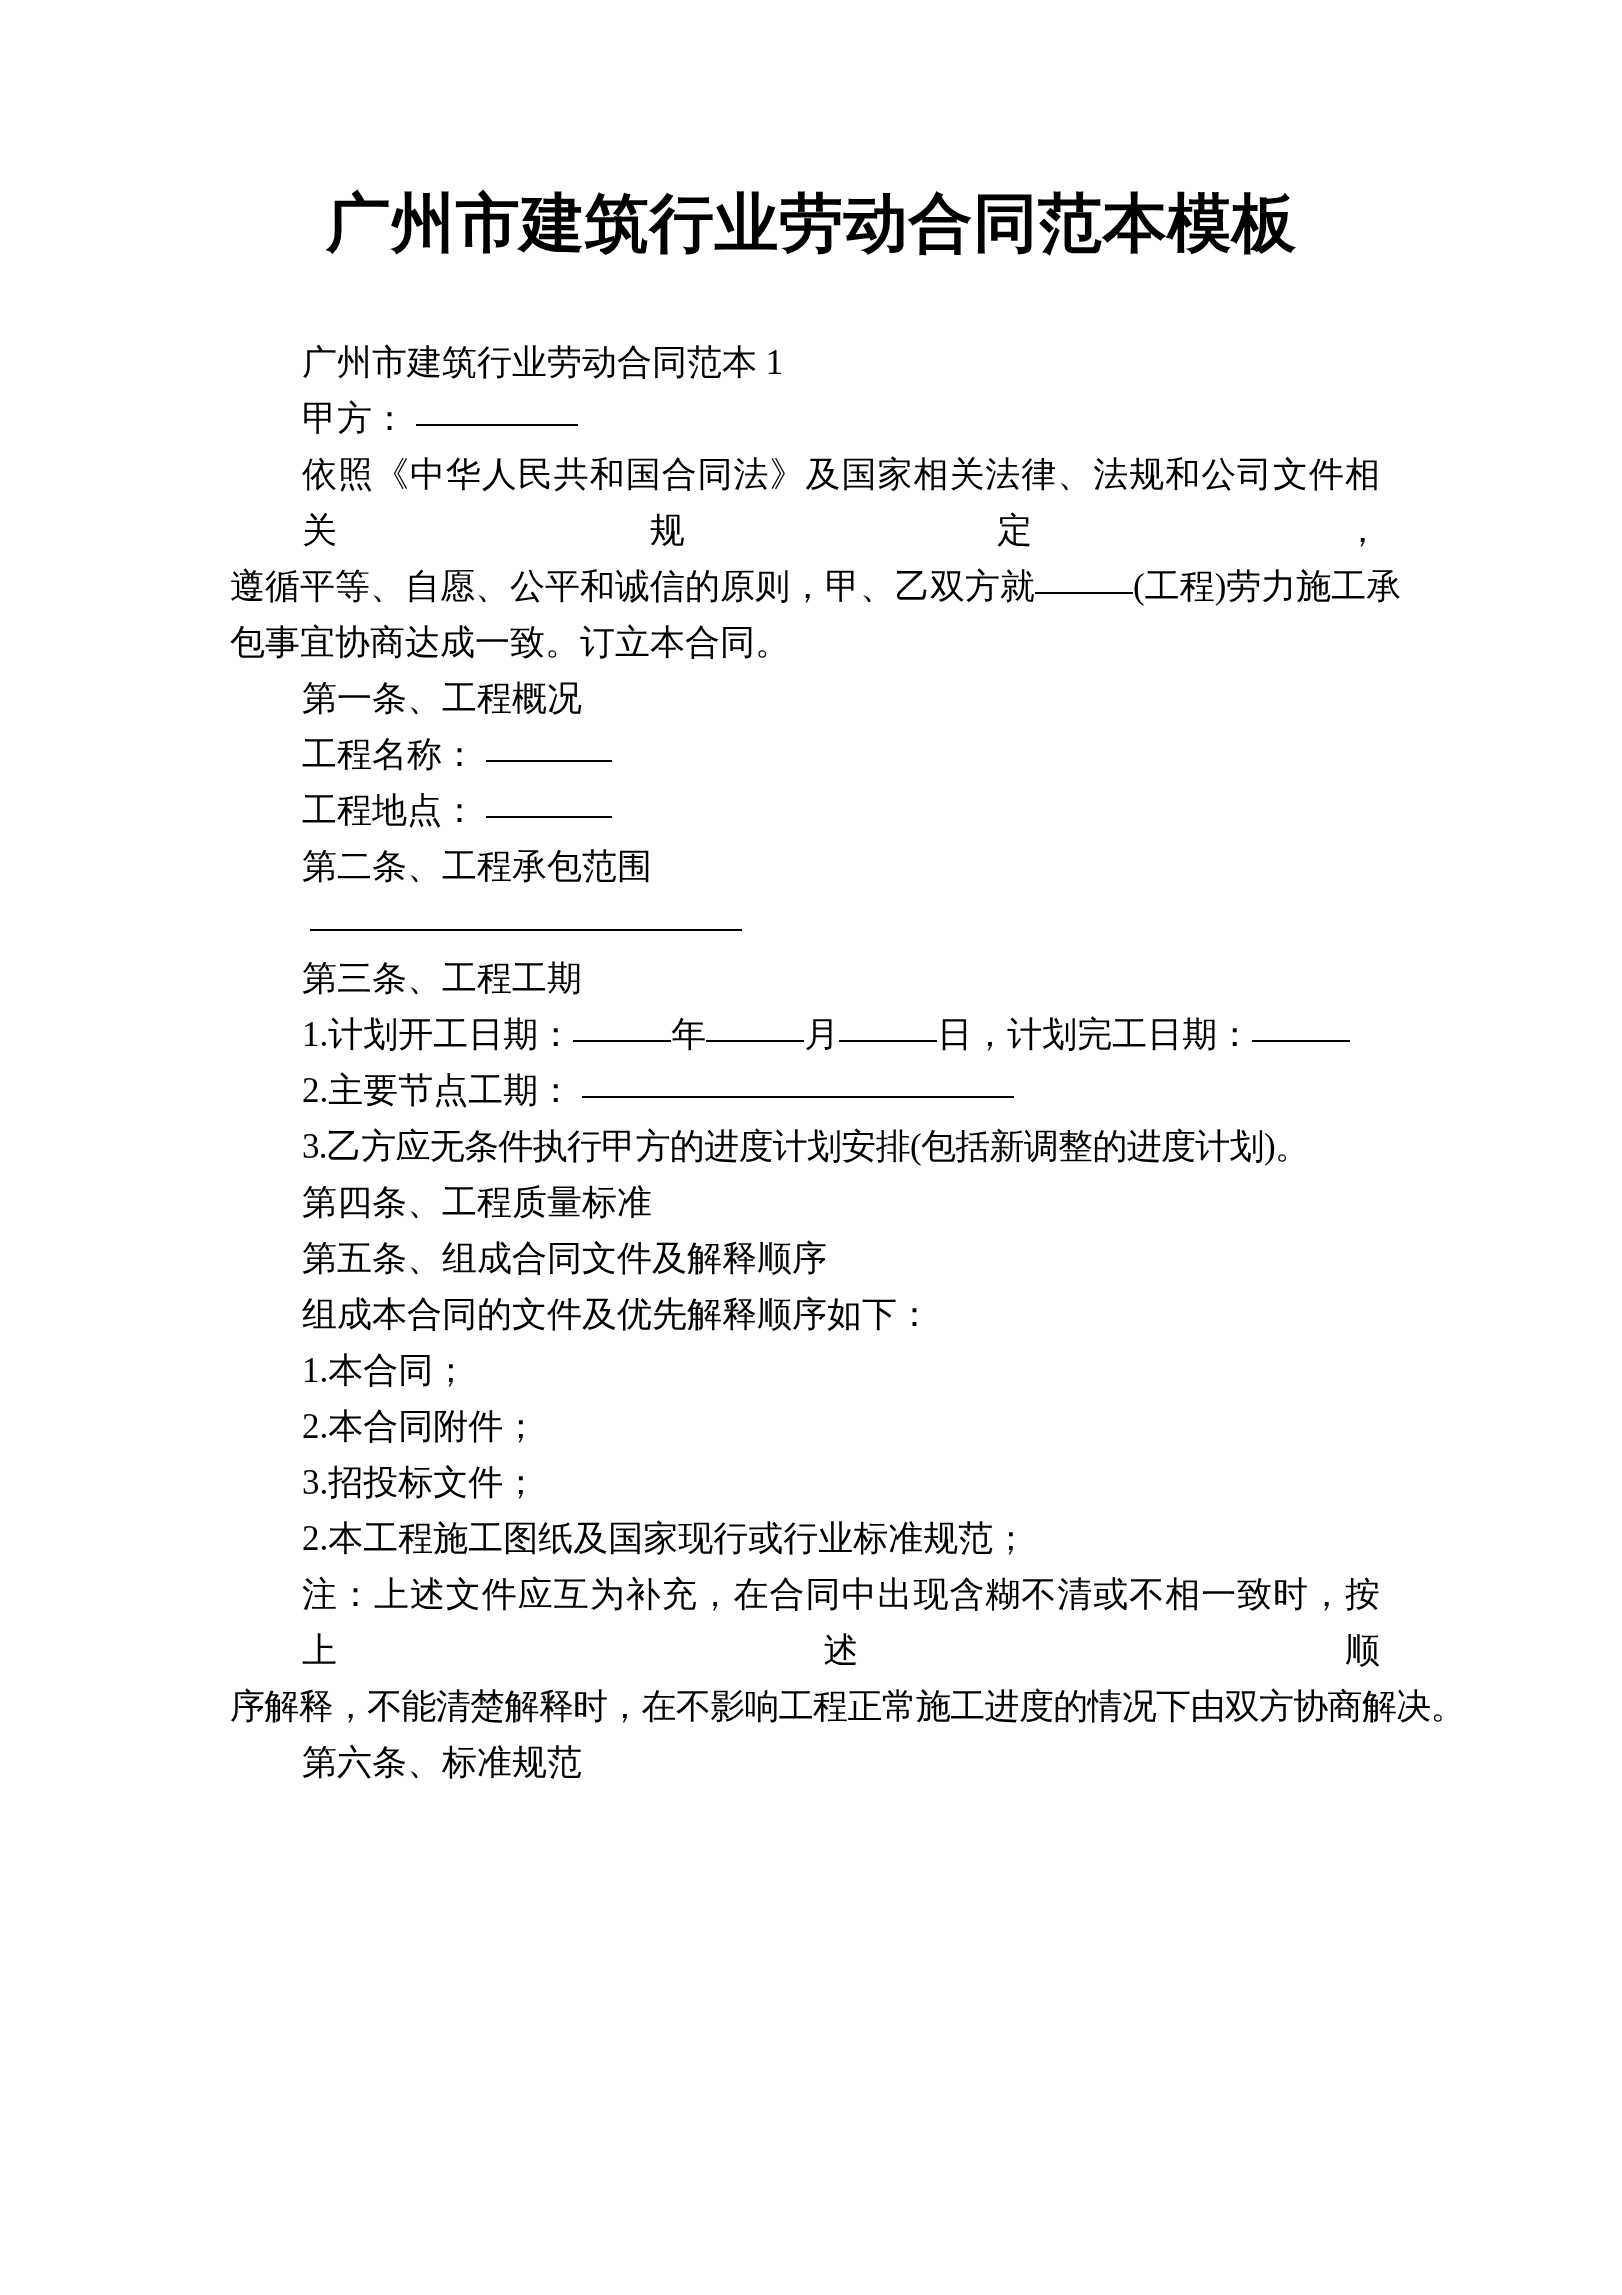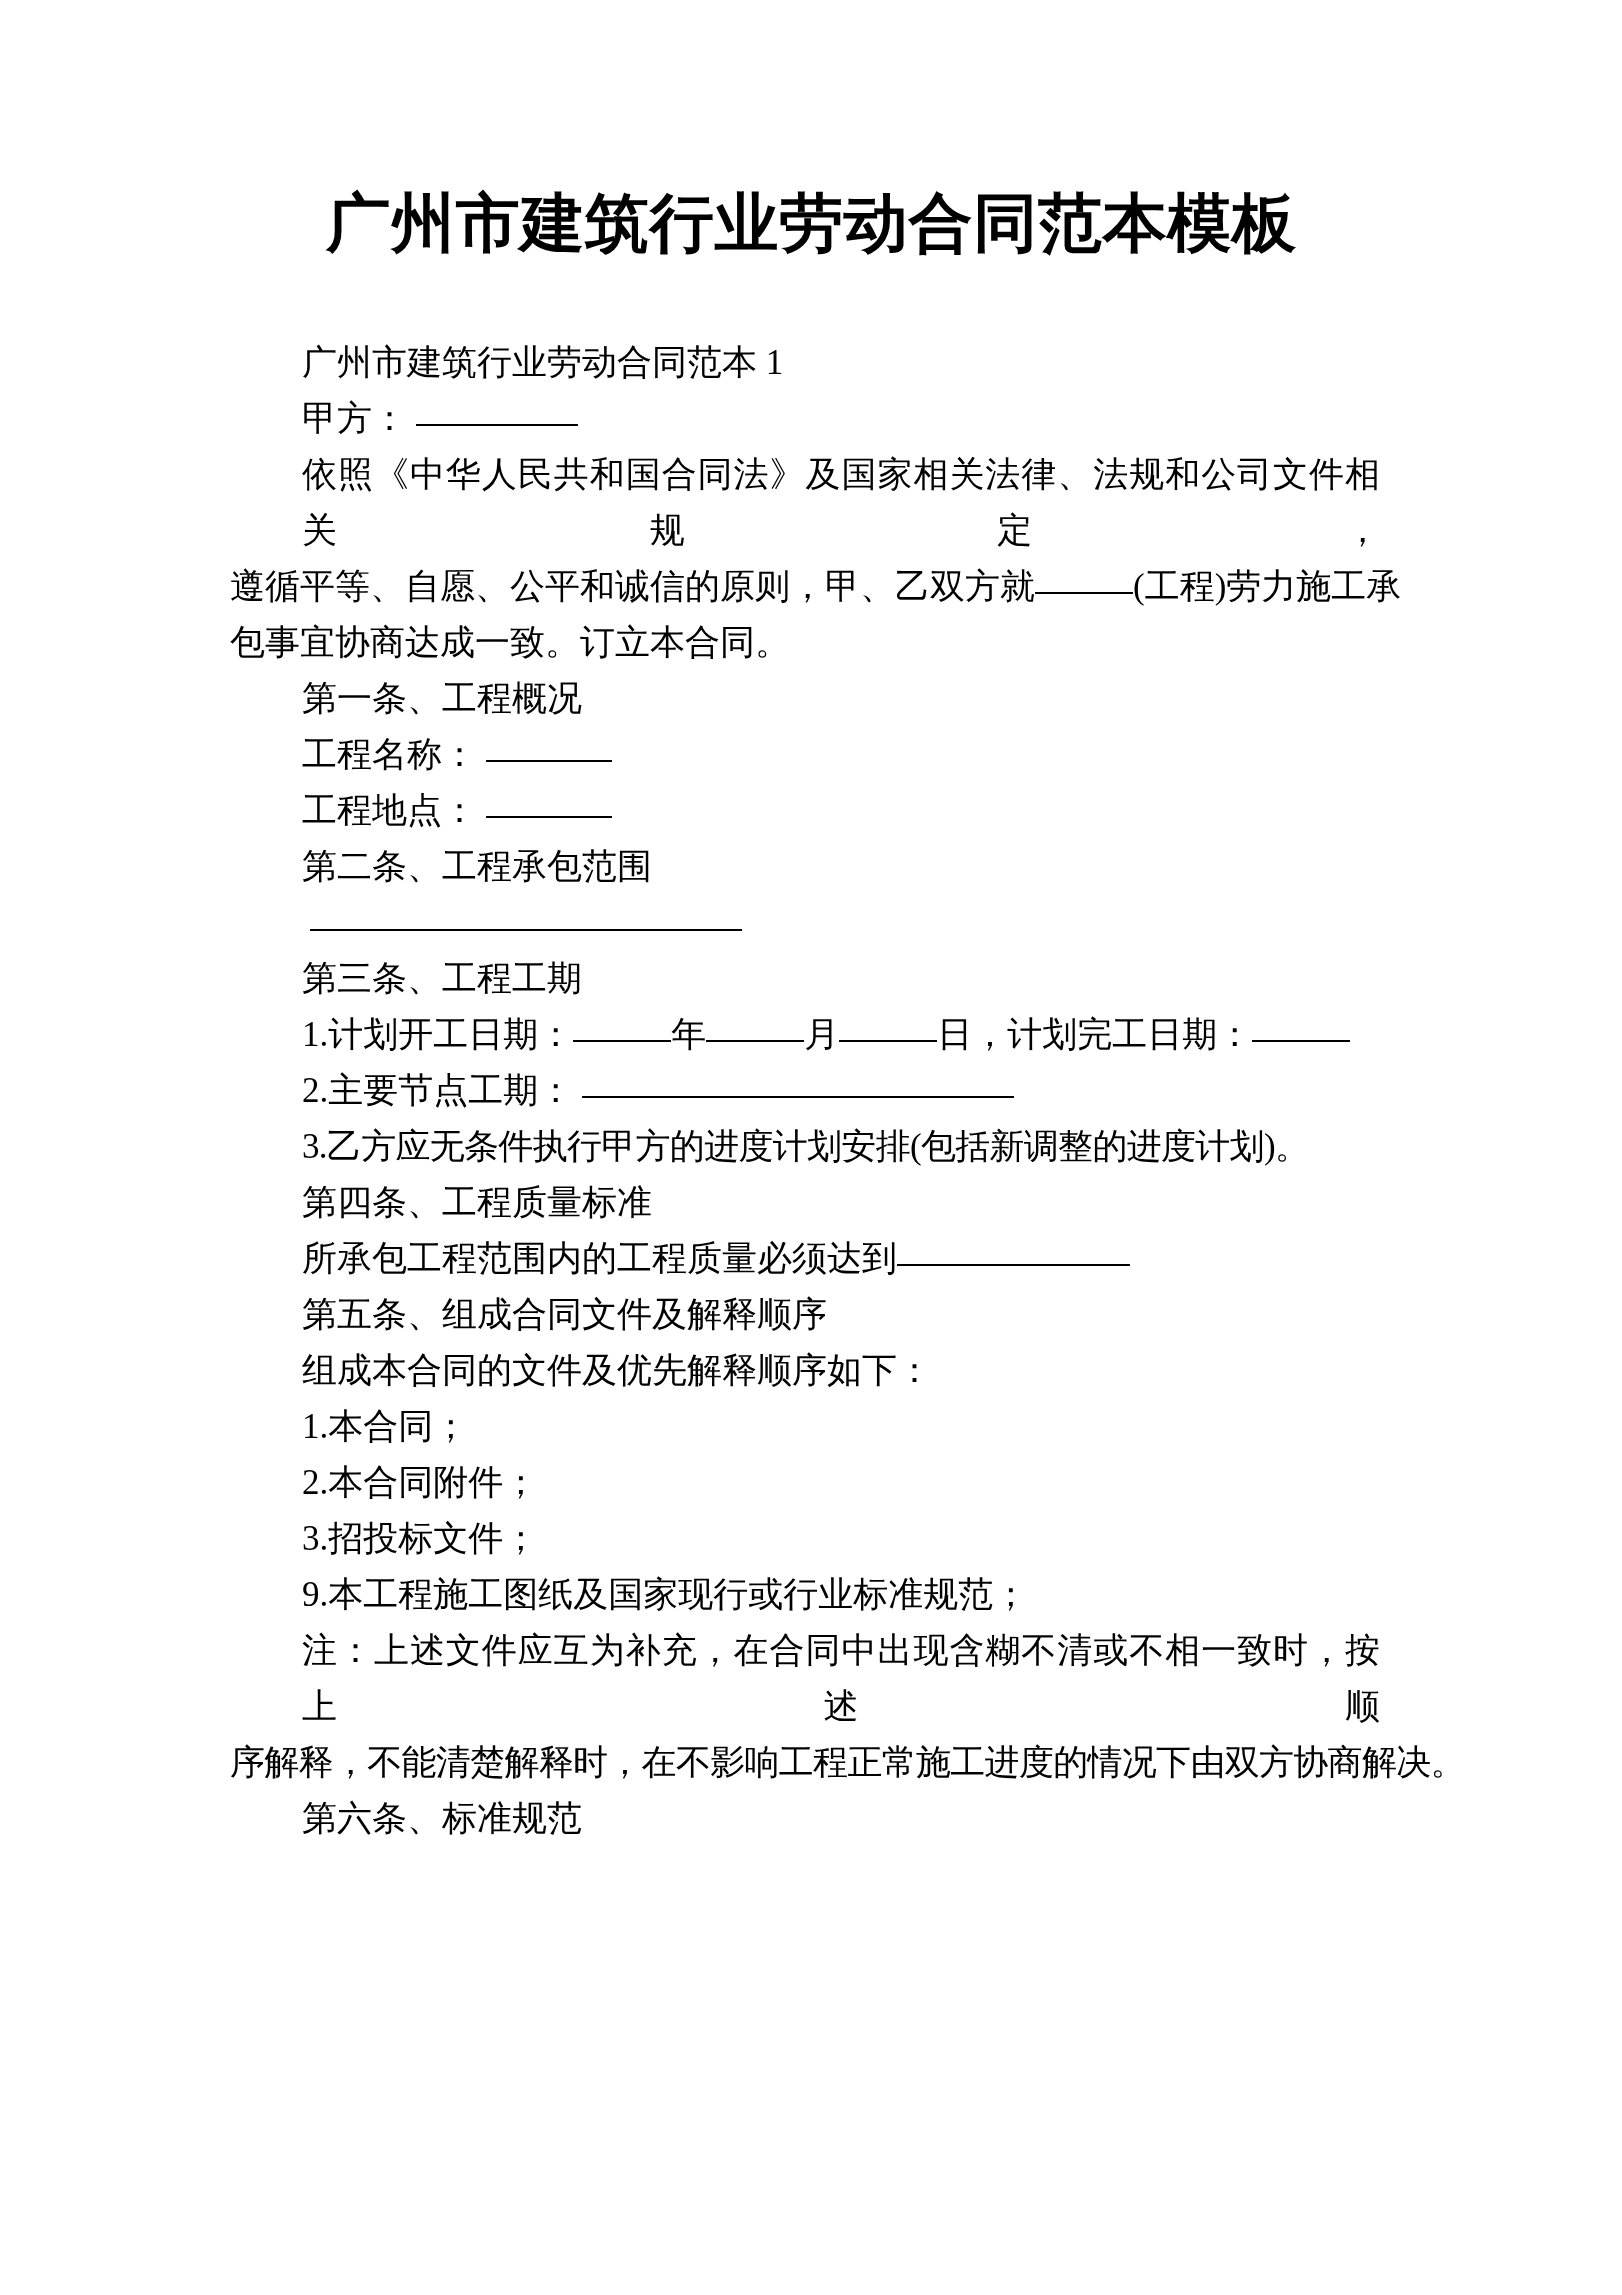--- a/index.html
+++ b/index.html
@@ -139,35 +139,32 @@
     <div class="line indent">
       <span>2.</span><span>主要节点工期：</span><span class="blank b-node"></span>
     </div>
 
     <div class="line indent tight">
       <span>3.</span><span>乙方应无条件执行甲方的进度计划安排(包括新调整的进度计划)。</span>
     </div>
 
     <div class="line indent">第四条、工程质量标准</div>
 
-    <div class="line indent">
-      <span>所承包工程范围内的工程质量必须达到</span><span class="blank b-quality"></span>
-    </div>
 
     <div class="line indent">第五条、组成合同文件及解释顺序</div>
 
     <div class="line indent">组成本合同的文件及优先解释顺序如下：</div>
 
     <div class="line indent">1.本合同；</div>
 
     <div class="line indent">2.本合同附件；</div>
 
     <div class="line indent">3.招投标文件；</div>
 
-    <div class="line indent">9.本工程施工图纸及国家现行或行业标准规范；</div>
+    <div class="line indent">2.本工程施工图纸及国家现行或行业标准规范；</div>
 
     <div class="line wrapline" style="padding-left:72px;">注：上述文件应互为补充，在合同中出现含糊不清或不相一致时，按上述顺</div>
 
     <div class="line tight">序解释，不能清楚解释时，在不影响工程正常施工进度的情况下由双方协商解决。</div>
 
     <div class="line indent">第六条、标准规范</div>
 
   </div>
 </div>
 

